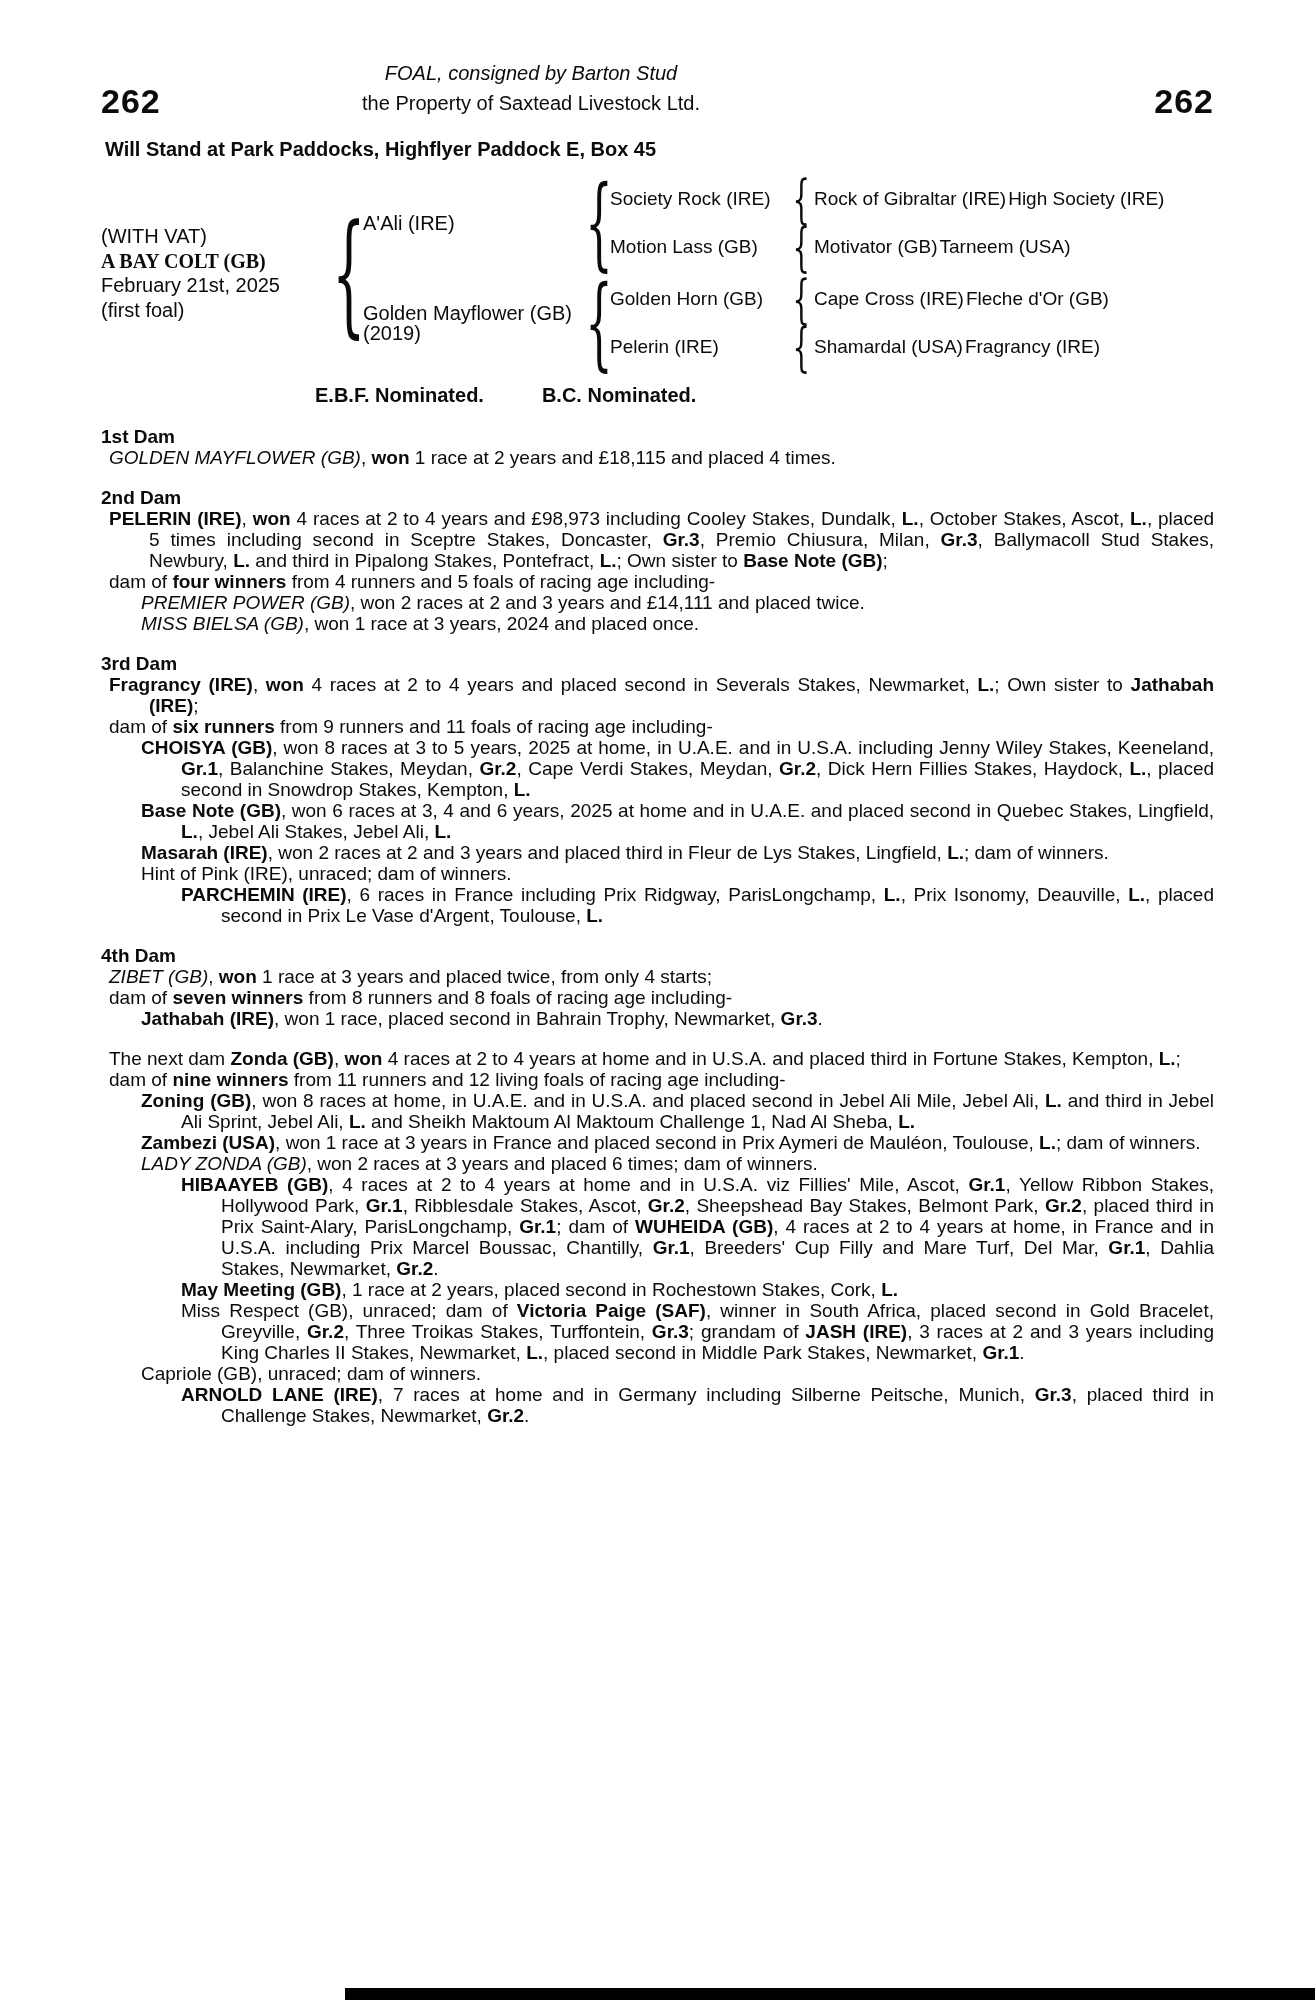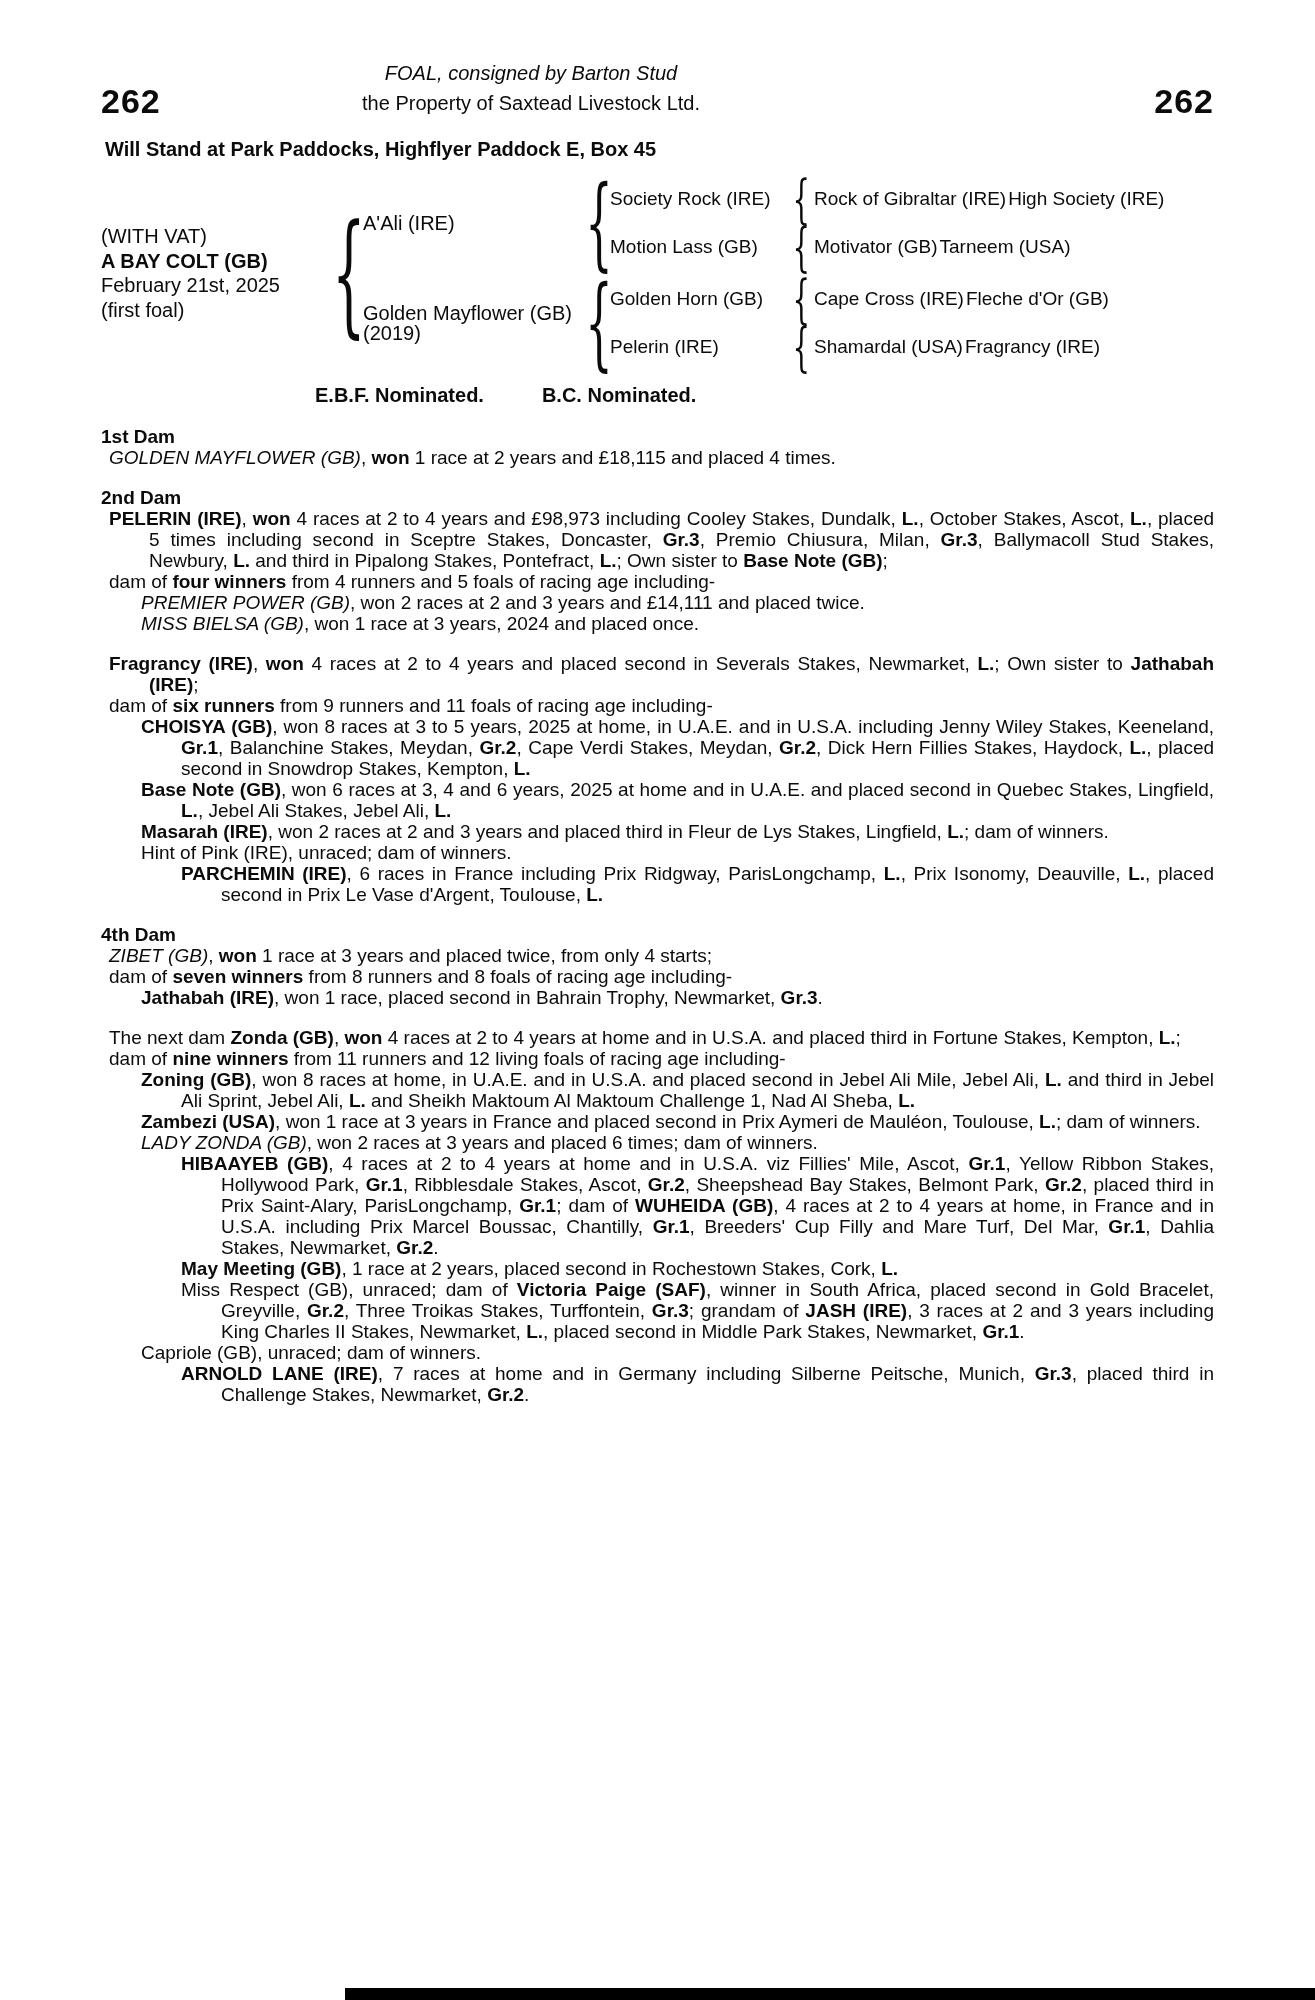--- a/index.html
+++ b/index.html
@@ -21,21 +21,21 @@
   .lot-right { position:absolute; top:82px; right:0; font-weight:bold; font-size:34px; letter-spacing:1px; }
   .property  {
     position:absolute; top:92px; left:0; width:860px; text-align:center;
     font-size:20px;
   }
   .stand { position:absolute; top:138px; left:4px; font-weight:bold; font-size:20px; }
 
   
   .ped { display:flex; align-items:center; margin-top:10px; font-size:19px; line-height:20.5px; }
   .ped-info { width:222px; font-size:20px; line-height:24.5px; }
-  .ped-info .desc { font-weight:bold; }
+  .ped-info .desc { font-weight:bold;font-family:Liberation Serif, serif; }
   .ped-parents { display:flex; flex-direction:column; gap:10px; }
   .ped-row { display:flex; align-items:center; }
   .ped-parent-name { width:215px; font-size:20px; }
   .ped-gps { display:flex; flex-direction:column; gap:5px; }
   .ped-gp-name { width:178px; }
   .ped-ggps { display:flex; flex-direction:row; gap:2px; }
 
   .brace { font-family:"DejaVu Serif",serif; line-height:0.85; flex:none; font-weight:400; }
   .brace-m  { font-size:50px;  width:20px; transform:scale(0.55,1.05); margin-right:6px; }
   .brace-l  { font-size:96px;  width:26px; transform:scale(0.45,1.05); margin-right:6px; }
@@ -144,20 +144,21 @@
         <p class="para l0"><span class="i">GOLDEN MAYFLOWER (GB)</span><span>, </span><span class="b">won</span><span> 1 race at 2 years and £18,115 and placed 4 times.</span></p>
       </div>
       <div class="section">
         <div class="sec-heading">2nd Dam</div>
         <p class="para l0"><span class="b">PELERIN (IRE)</span><span>, </span><span class="b">won</span><span> 4 races at 2 to 4 years and £98,973 including Cooley Stakes, Dundalk, </span><span class="b">L.</span><span>, October Stakes, Ascot, </span><span class="b">L.</span><span>, placed 5 times including second in Sceptre Stakes, Doncaster, </span><span class="b">Gr.3</span><span>, Premio Chiusura, Milan, </span><span class="b">Gr.3</span><span>, Ballymacoll Stud Stakes, Newbury, </span><span class="b">L.</span><span> and third in Pipalong Stakes, Pontefract, </span><span class="b">L.</span><span>; Own sister to </span><span class="b">Base Note (GB)</span><span>;</span></p>
         <p class="para l0"><span>dam of </span><span class="b">four winners</span><span> from 4 runners and 5 foals of racing age including-</span></p>
         <p class="para l1"><span class="i">PREMIER POWER (GB)</span><span>, won 2 races at 2 and 3 years and £14,111 and placed twice.</span></p>
         <p class="para l1"><span class="i">MISS BIELSA (GB)</span><span>, won 1 race at 3 years, 2024 and placed once.</span></p>
       </div>
       <div class="section">
+        <div class="sec-heading">3rd Dam</div>
         <p class="para l0"><span class="b">Fragrancy (IRE)</span><span>, </span><span class="b">won</span><span> 4 races at 2 to 4 years and placed second in Severals Stakes, Newmarket, </span><span class="b">L.</span><span>; Own sister to </span><span class="b">Jathabah (IRE)</span><span>;</span></p>
         <p class="para l0"><span>dam of </span><span class="b">six runners</span><span> from 9 runners and 11 foals of racing age including-</span></p>
         <p class="para l1"><span class="b">CHOISYA (GB)</span><span>, won 8 races at 3 to 5 years, 2025 at home, in U.A.E. and in U.S.A. including Jenny Wiley Stakes, Keeneland, </span><span class="b">Gr.1</span><span>, Balanchine Stakes, Meydan, </span><span class="b">Gr.2</span><span>, Cape Verdi Stakes, Meydan, </span><span class="b">Gr.2</span><span>, Dick Hern Fillies Stakes, Haydock, </span><span class="b">L.</span><span>, placed second in Snowdrop Stakes, Kempton, </span><span class="b">L.</span></p>
         <p class="para l1"><span class="b">Base Note (GB)</span><span>, won 6 races at 3, 4 and 6 years, 2025 at home and in U.A.E. and placed second in Quebec Stakes, Lingfield, </span><span class="b">L.</span><span>, Jebel Ali Stakes, Jebel Ali, </span><span class="b">L.</span></p>
         <p class="para l1"><span class="b">Masarah (IRE)</span><span>, won 2 races at 2 and 3 years and placed third in Fleur de Lys Stakes, Lingfield, </span><span class="b">L.</span><span>; dam of winners.</span></p>
         <p class="para l1"><span>Hint of Pink (IRE), unraced; dam of winners.</span></p>
         <p class="para l2"><span class="b">PARCHEMIN (IRE)</span><span>, 6 races in France including Prix Ridgway, ParisLongchamp, </span><span class="b">L.</span><span>, Prix Isonomy, Deauville, </span><span class="b">L.</span><span>, placed second in Prix Le Vase d'Argent, Toulouse, </span><span class="b">L.</span></p>
       </div>
       <div class="section">
         <div class="sec-heading">4th Dam</div>

